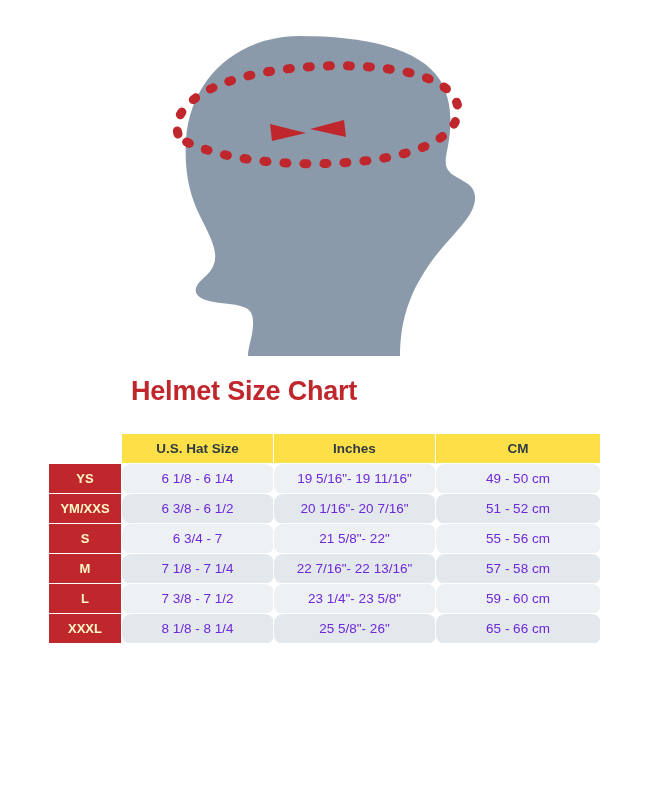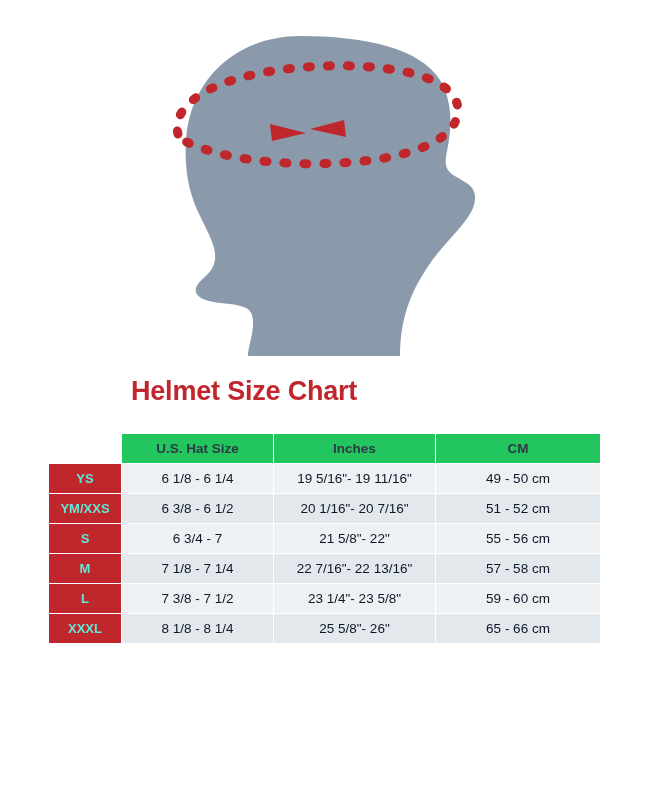--- a/index.html
+++ b/index.html
@@ -57,39 +57,40 @@
   table.size-chart th,
   table.size-chart td {
     height: 29px;
     font-size: 13.5px;
     text-align: center;
     vertical-align: middle;
     border: 1px solid #ffffff;
     padding: 0 2px;
   }
   table.size-chart thead th {
-    background: #22c55e;
+    background: #fde047;
     color: #2e3a43;
     font-weight: bold;
     font-size: 13.5px;
   }
   table.size-chart thead th.corner {
     background: #ffffff;
     border-left-color: #ffffff;
     border-top-color: #ffffff;
   }
   table.size-chart td.size-cell {
     background: #c0272d;
-    color: #5eead4;
+    color: #fef9c3;
     font-weight: bold;
     font-size: 13px;
   }
   table.size-chart td.val {
     background: #eef1f3;
-    color: #0f172a;
+    color: #6d28d9;
+    border-radius: 9px;
   }
   table.size-chart tbody tr:nth-child(even) td.val {
     background: #e3e8ec;
   }
 </style>
 </head>
 <body>
 
 <div class="page">
 

